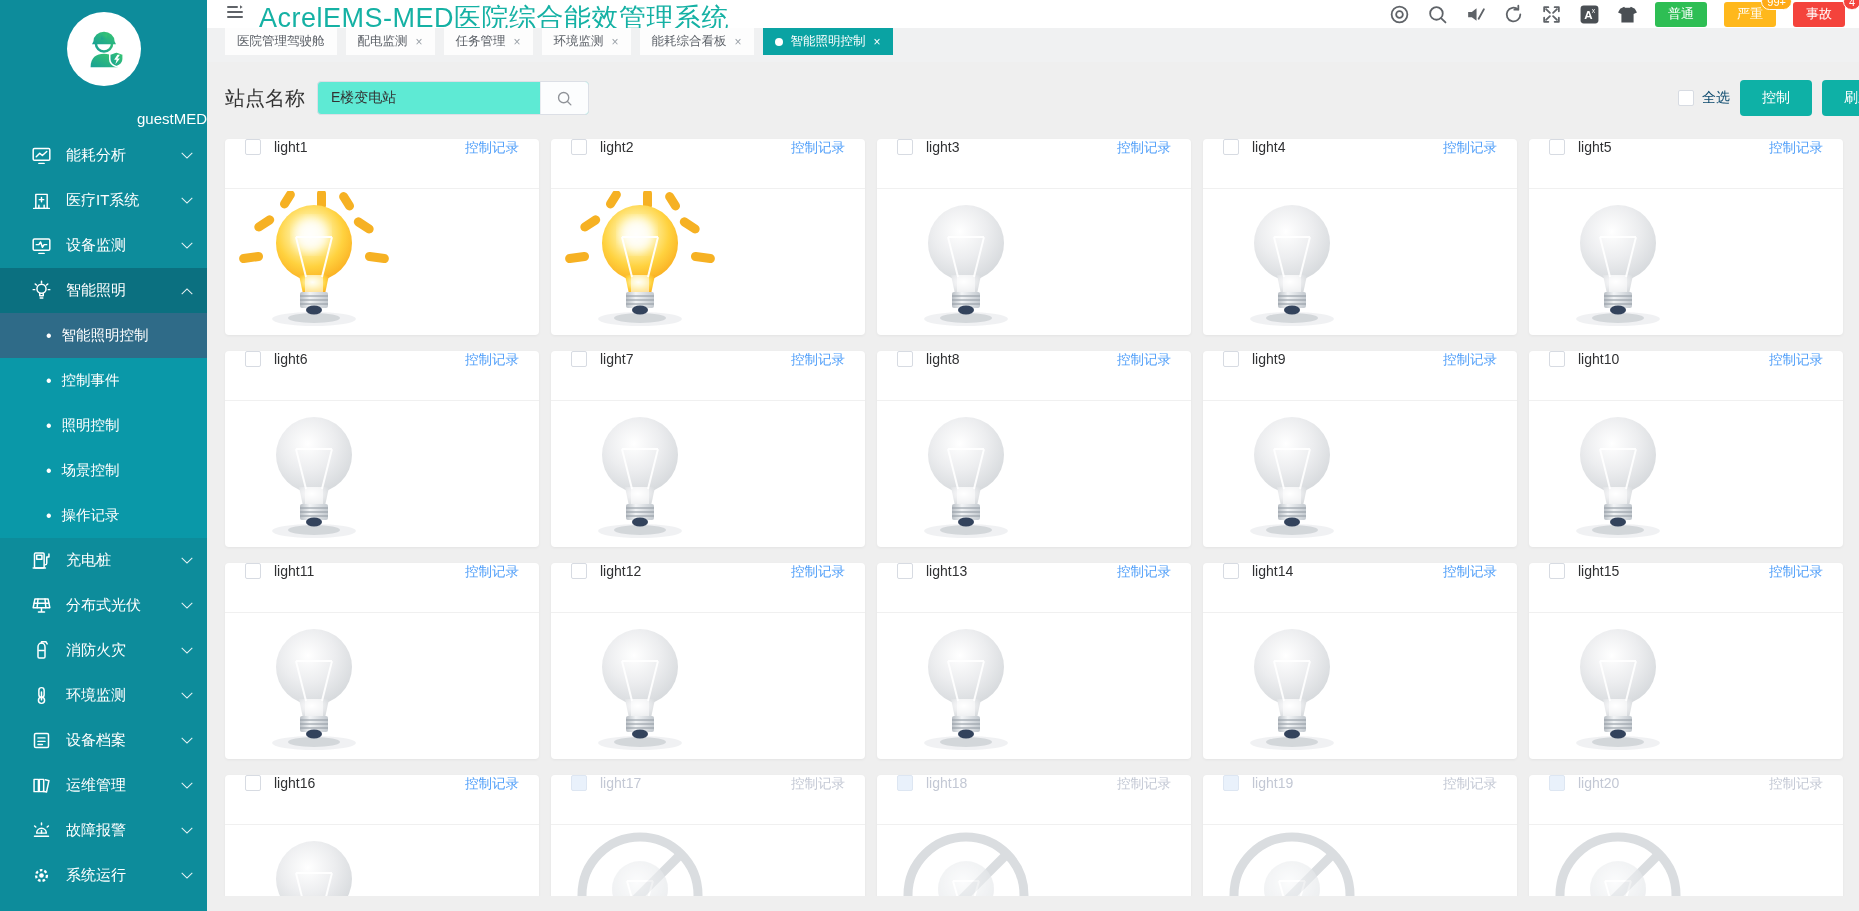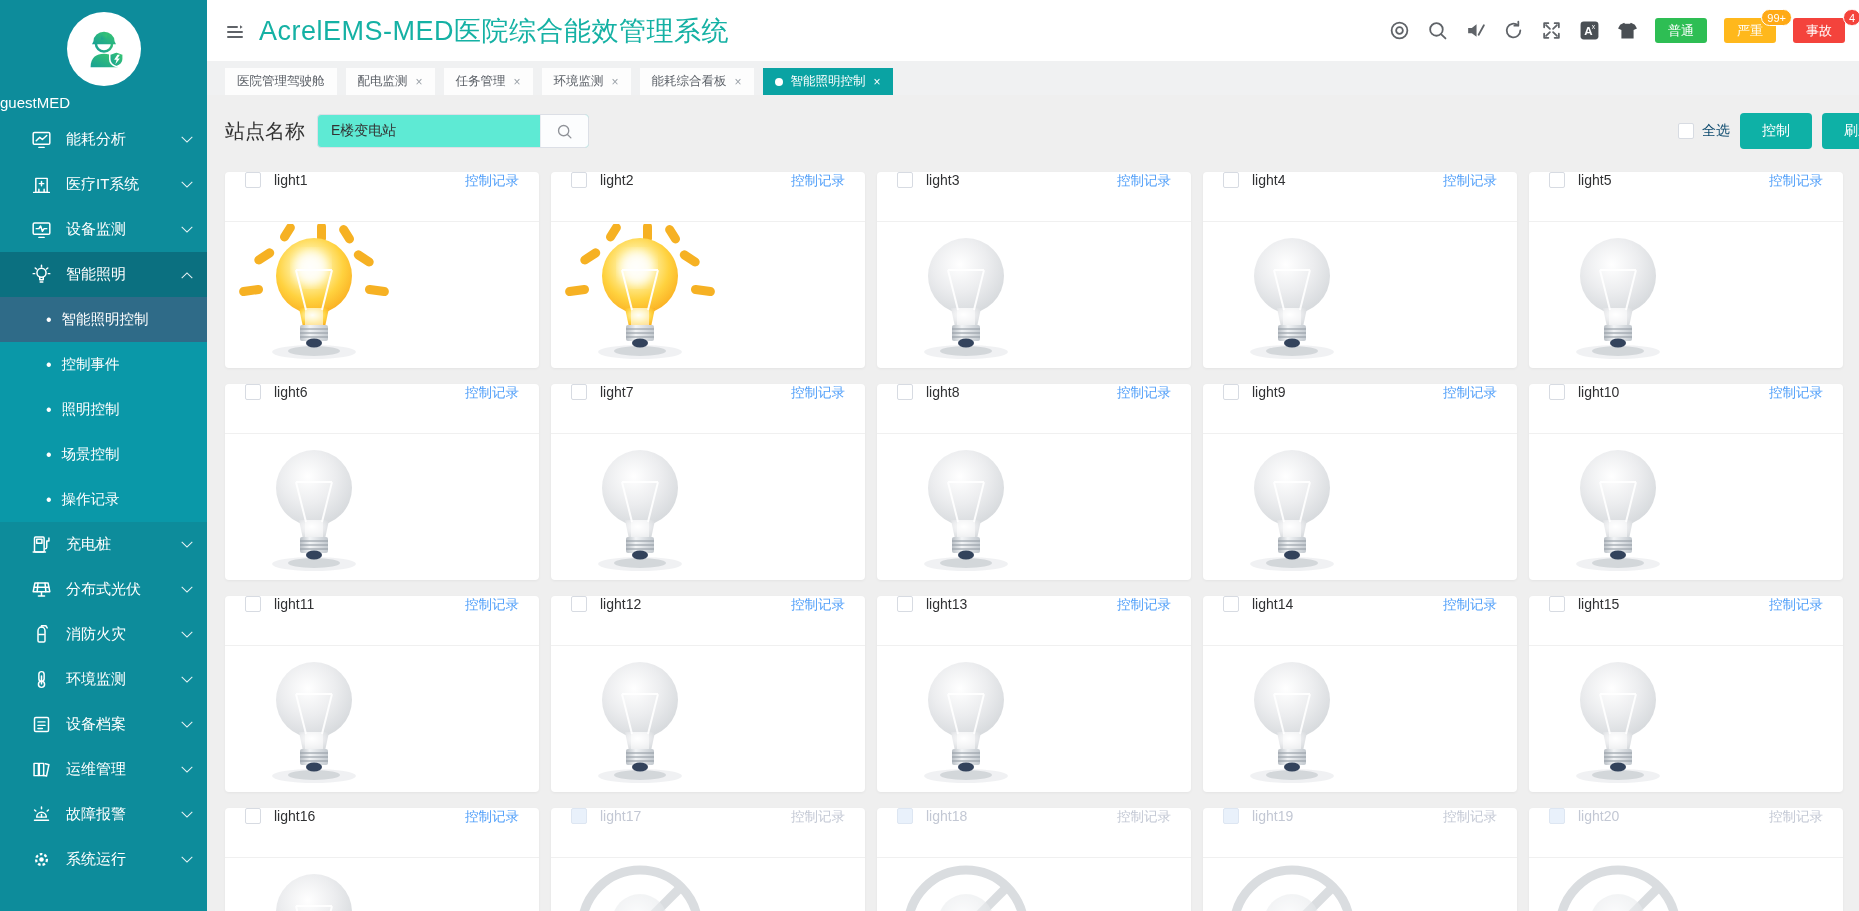--- a/index.html
+++ b/index.html
@@ -3,52 +3,52 @@
 <meta charset="utf-8">
 <style>
   * { box-sizing: border-box; margin: 0; padding: 0; }
   html,body { width: 1859px; height: 911px; overflow: hidden; }
   body { font-family: "Liberation Sans", "DejaVu Sans", sans-serif; background:#efefef; display:flex; }
 
   
   .sidebar { width:207px; flex:none; background:#0d8c9b; color:#fff; overflow:hidden; height:911px; }
   .avatar { width:74px; height:74px; border-radius:50%; background:#fff; margin:12px auto 0;
             display:flex; align-items:center; justify-content:center; cursor:pointer; }
-  .username { text-align:left; font-size:15px; margin-top:8px; height:18px; }
+  .username { text-align:right; font-size:15px; margin-top:24px; height:18px; }
   .menu { margin-top:5px; }
   .menu-item { height:45px; display:flex; align-items:center; padding:0 16px 0 30px;
                font-size:15px; cursor:pointer; white-space:nowrap; }
   .menu-item.expanded { background:#0b7080; }
   .mi-icon { width:22px; height:22px; margin-right:14px; flex:none; display:flex; align-items:center; justify-content:center; }
   .mi-icon svg { width:21px; height:21px; }
   .chev { width:8px; height:8px; border-right:1.6px solid rgba(255,255,255,.9);
           border-bottom:1.6px solid rgba(255,255,255,.9); margin-left:auto; flex:none; }
   .chev.down { transform:rotate(45deg) translate(-2px,-2px); }
   .chev.up   { transform:rotate(-135deg) translate(-2px,-2px); }
   .submenu-item { height:45px; display:flex; align-items:center; padding-left:46px;
                   background:#0a98a8; font-size:14.5px; cursor:pointer; }
   .submenu-item.active { background:#2f6b88; }
   .dot { margin-right:10px; font-size:16px; }
 
   
   .main { width:1652px; display:flex; flex-direction:column; }
 
-  .topbar { height:61px; background:#fff; display:flex; align-items:center; padding:0 14px 0 18px; flex:none; }
+  .topbar { height:28px; background:#fff; display:flex; padding:0 14px 0 18px; flex:none; }
   .hamburger { cursor:pointer; display:flex; margin-top:2px; }
   .title { color:#15b1a4; font-size:27px; font-weight:400; margin-left:14px; letter-spacing:.5px; white-space:nowrap; }
   .top-icons { margin-left:auto; display:flex; align-items:center; gap:17px; }
   .ticon { width:21px; height:21px; cursor:pointer; display:flex; align-items:center; justify-content:center; }
   .badges { display:flex; align-items:center; }
   .badge-btn { height:25px; padding:0 13px; border-radius:3px; color:#fff; font-size:13px;
                display:flex; align-items:center; margin-left:17px; position:relative; cursor:pointer; white-space:nowrap; }
   .badge-count { position:absolute; top:-9px; right:-16px; min-width:18px; height:17px; line-height:16px;
                  border-radius:9px; font-size:11px; color:#fff; text-align:center; padding:0 5px;
                  border:1px solid #fff; white-space:nowrap; }
 
-  .tabbar { height:34px; background:#f0f1f2; display:flex; align-items:flex-end; padding:0 18px; gap:9px; flex:none; }
+  .tabbar { height:34px; background:#f0f1f2; display:flex; align-items:flex-start; padding:0 18px; gap:9px; flex:none; }
   .tab { height:27px; background:#fdfdfd; color:#5a5f66; font-size:12.5px; display:flex; align-items:center;
          padding:0 12px; gap:8px; cursor:pointer; white-space:nowrap; }
   .tab .tab-x { color:#9aa1a8; font-size:12px; cursor:pointer; }
   .tab.active { background:#0aa3a3; color:#fff; }
   .tab.active .tab-x { color:#fff; }
   .tab-dot { width:8px; height:8px; border-radius:50%; background:#fff; flex:none; }
 
   
   .content { height:834px; padding:18px; overflow:hidden; }
   .filterbar { display:flex; align-items:center; height:36px; }

